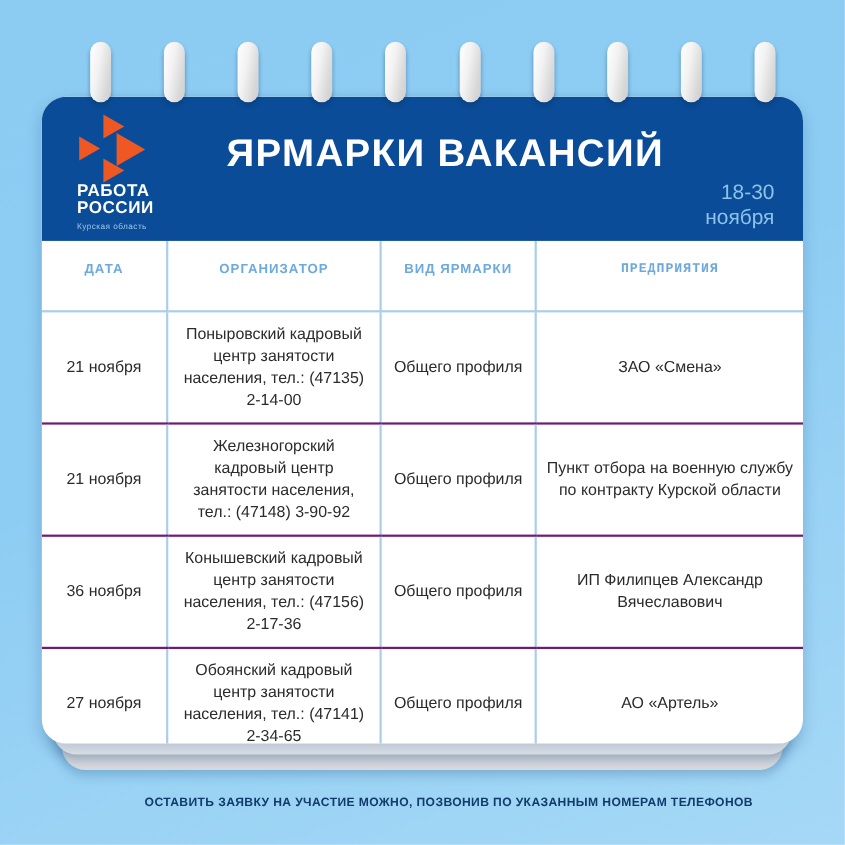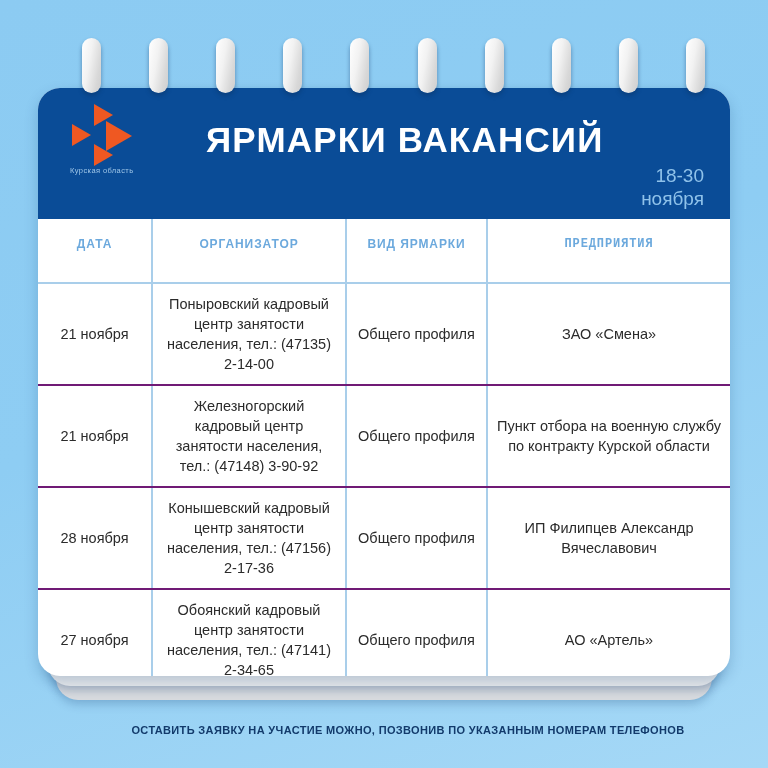--- a/index.html
+++ b/index.html
@@ -124,20 +124,24 @@
 
   <div id="card-header">
 
     <div id="logo">
       <div id="logo-mark">
         <span class="tri t-top"></span>
         <span class="tri t-left"></span>
         <span class="tri t-right"></span>
         <span class="tri t-bot"></span>
       </div>
+      <div id="logo-wordmark">
+        <div>РАБОТА</div>
+        <div>РОССИИ</div>
+      </div>
       <div id="logo-region">Курская область</div>
     </div>
 
     <div id="card-title">ЯРМАРКИ ВАКАНСИЙ</div>
 
     <div id="card-daterange">
       <div>18-30</div>
       <div>ноября</div>
     </div>
   </div>
@@ -164,21 +168,21 @@
         <td>Общего профиля</td>
         <td class="cell-ent">ЗАО «Смена»</td>
       </tr>
       <tr>
         <td class="cell-date">21 ноября</td>
         <td>Железногорский кадровый центр занятости населения, тел.: (47148) 3-90-92</td>
         <td>Общего профиля</td>
         <td class="cell-ent">Пункт отбора на военную службу по контракту Курской области</td>
       </tr>
       <tr>
-        <td class="cell-date">28 ноября</td>
+        <td class="cell-date">36 ноября</td>
         <td>Конышевский кадровый центр занятости населения, тел.: (47156) 2-17-36</td>
         <td>Общего профиля</td>
         <td class="cell-ent">ИП Филипцев Александр Вячеславович</td>
       </tr>
       <tr>
         <td class="cell-date">27 ноября</td>
         <td>Обоянский кадровый центр занятости населения, тел.: (47141) 2-34-65</td>
         <td>Общего профиля</td>
         <td class="cell-ent">АО «Артель»</td>
       </tr>

